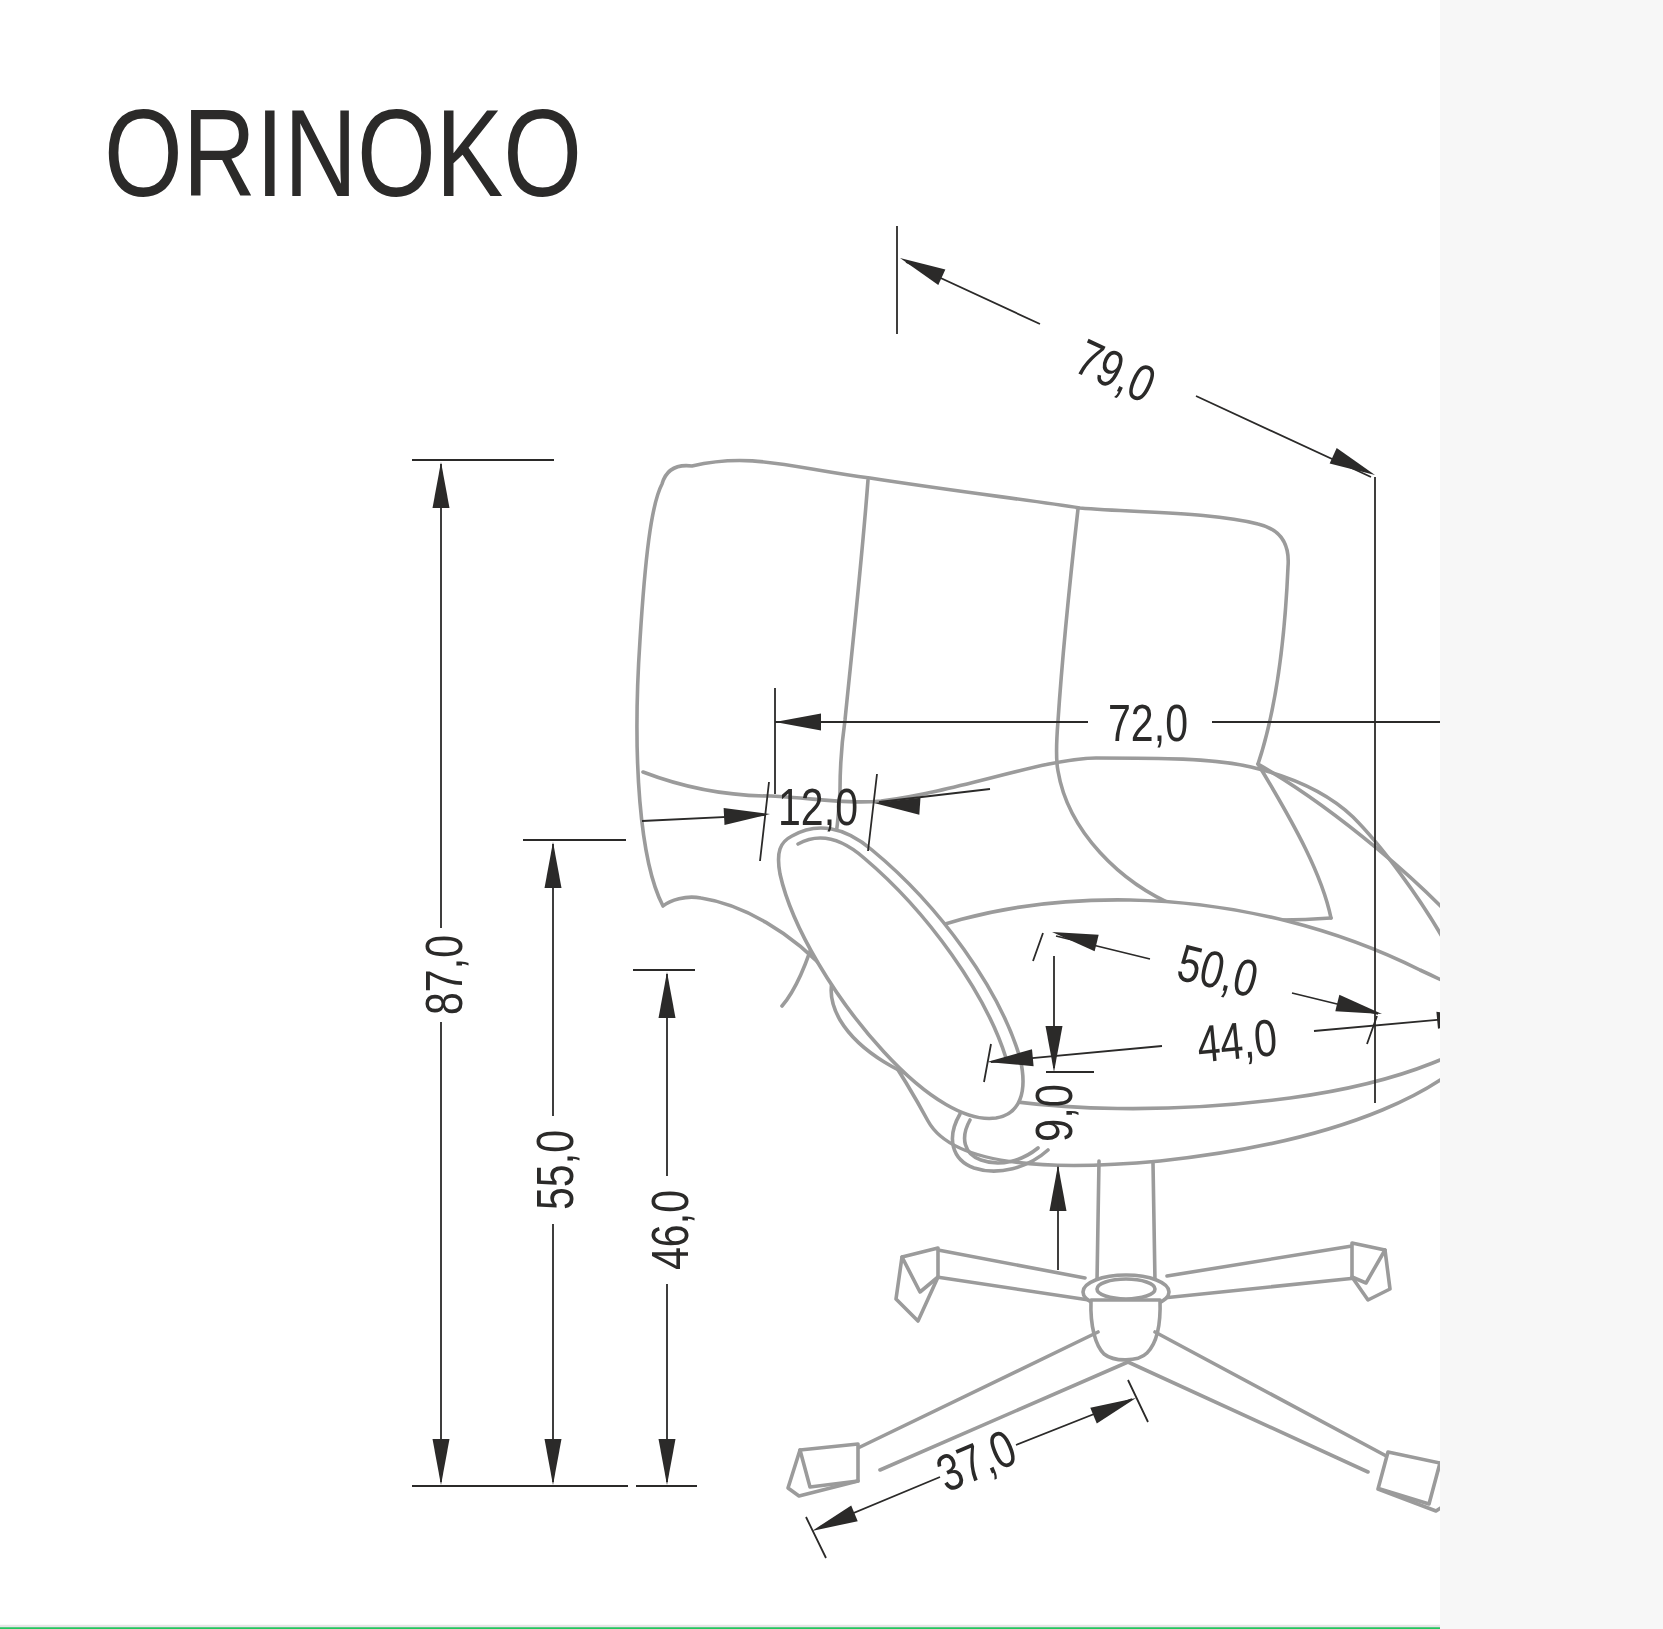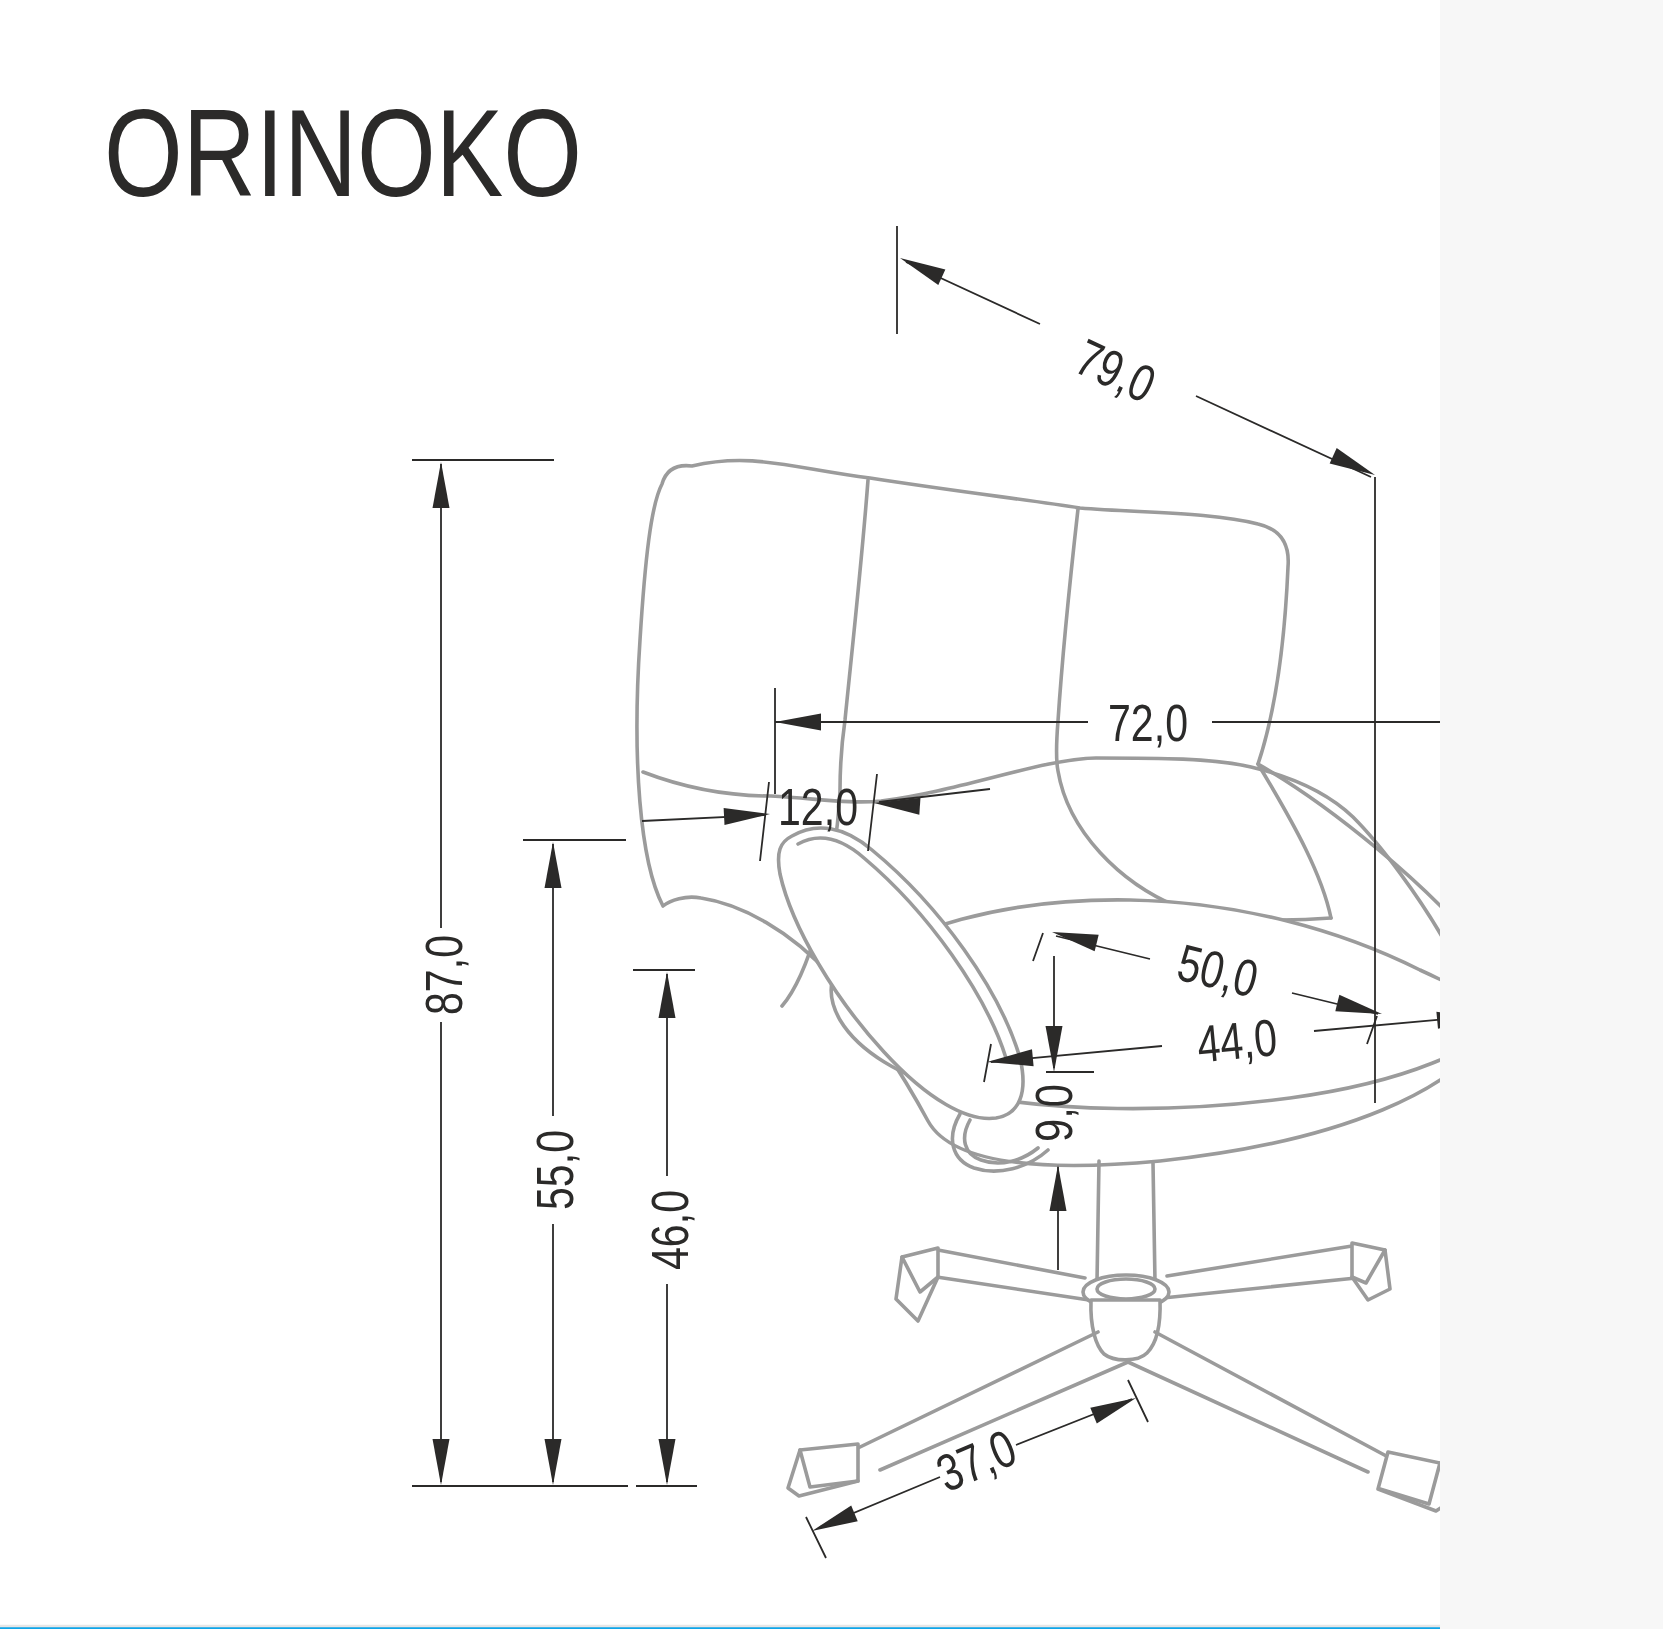--- a/index.html
+++ b/index.html
@@ -1,19 +1,19 @@
 <!DOCTYPE html>
 <html><head>
 <meta charset="utf-8">
 <style>
   html,body{margin:0;padding:0;background:#f7f7f7;}
   .page{
     position:relative;
     width:1440px;height:1629px;
-    background:#0ea5e9;
+    background:#22c55e;
     font-family:"Liberation Sans", sans-serif;
     overflow:hidden;
   }
   svg{position:absolute;left:0;top:0;}
   .chair-line{stroke:#9b9b9b;stroke-width:3.6;fill:none;stroke-linecap:round;stroke-linejoin:round;}
   .chair-fill{stroke:#9b9b9b;stroke-width:3.6;fill:#ffffff;stroke-linecap:round;stroke-linejoin:round;}
   .dim{stroke:#2b2a29;stroke-width:1.8;fill:none;stroke-linecap:butt;}
   .dim-arrow{fill:#2b2a29;stroke:none;}
   .dim-text{fill:#2b2a29;font-size:52px;}
   .title-text{fill:#2b2a29;font-size:124px;}

